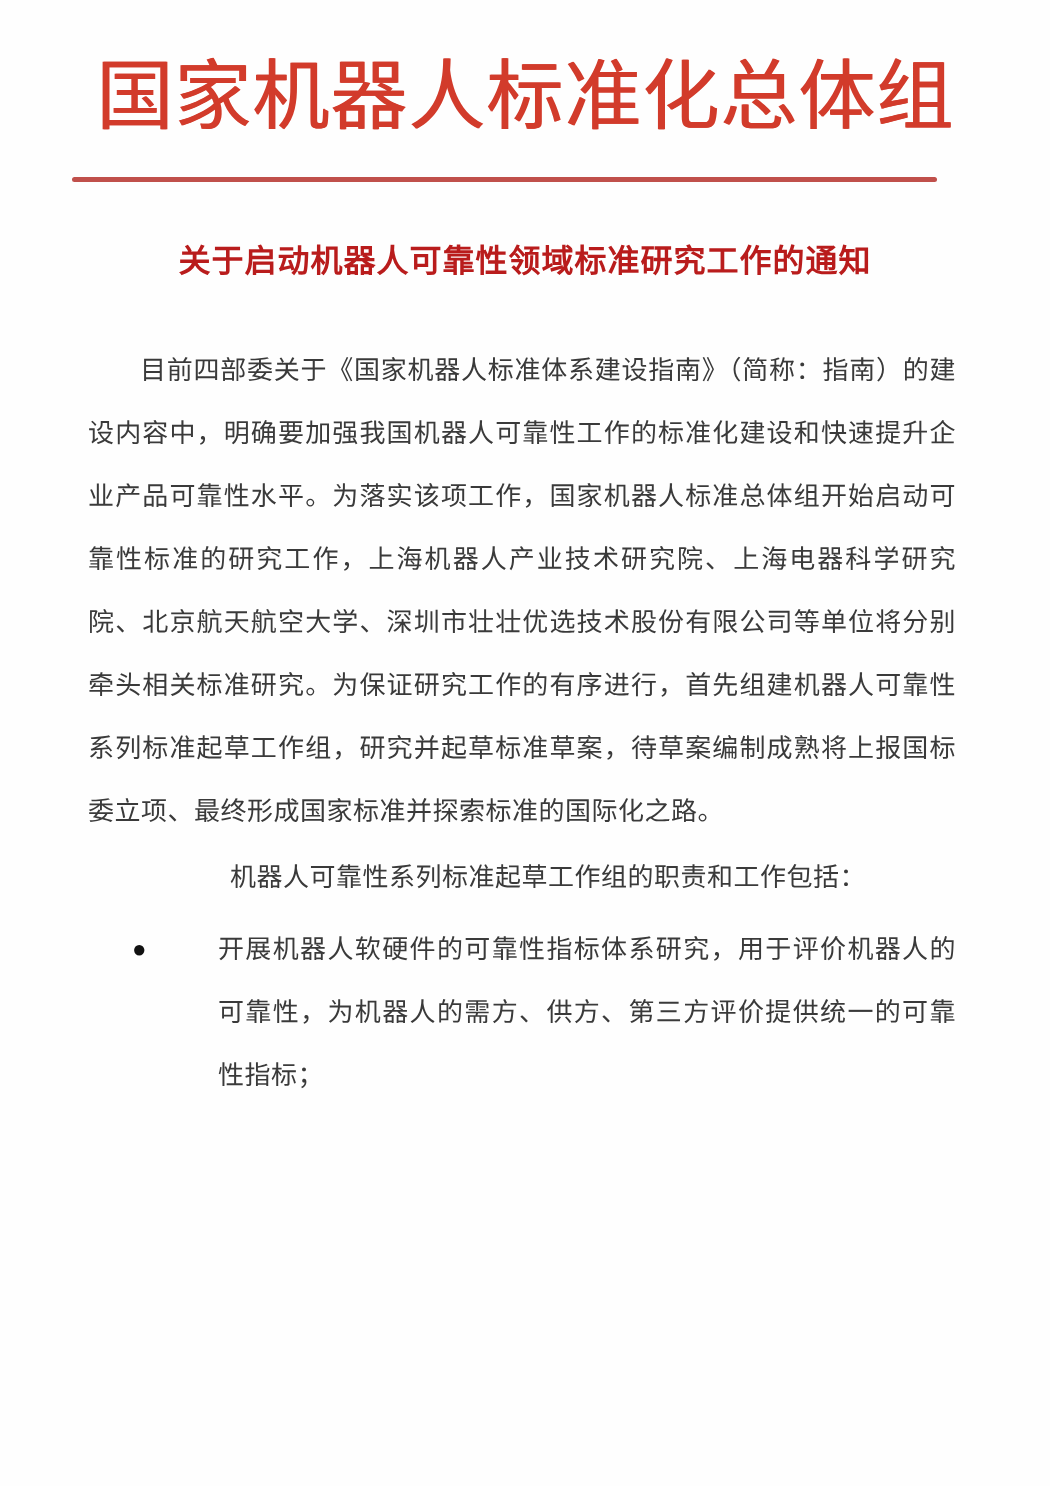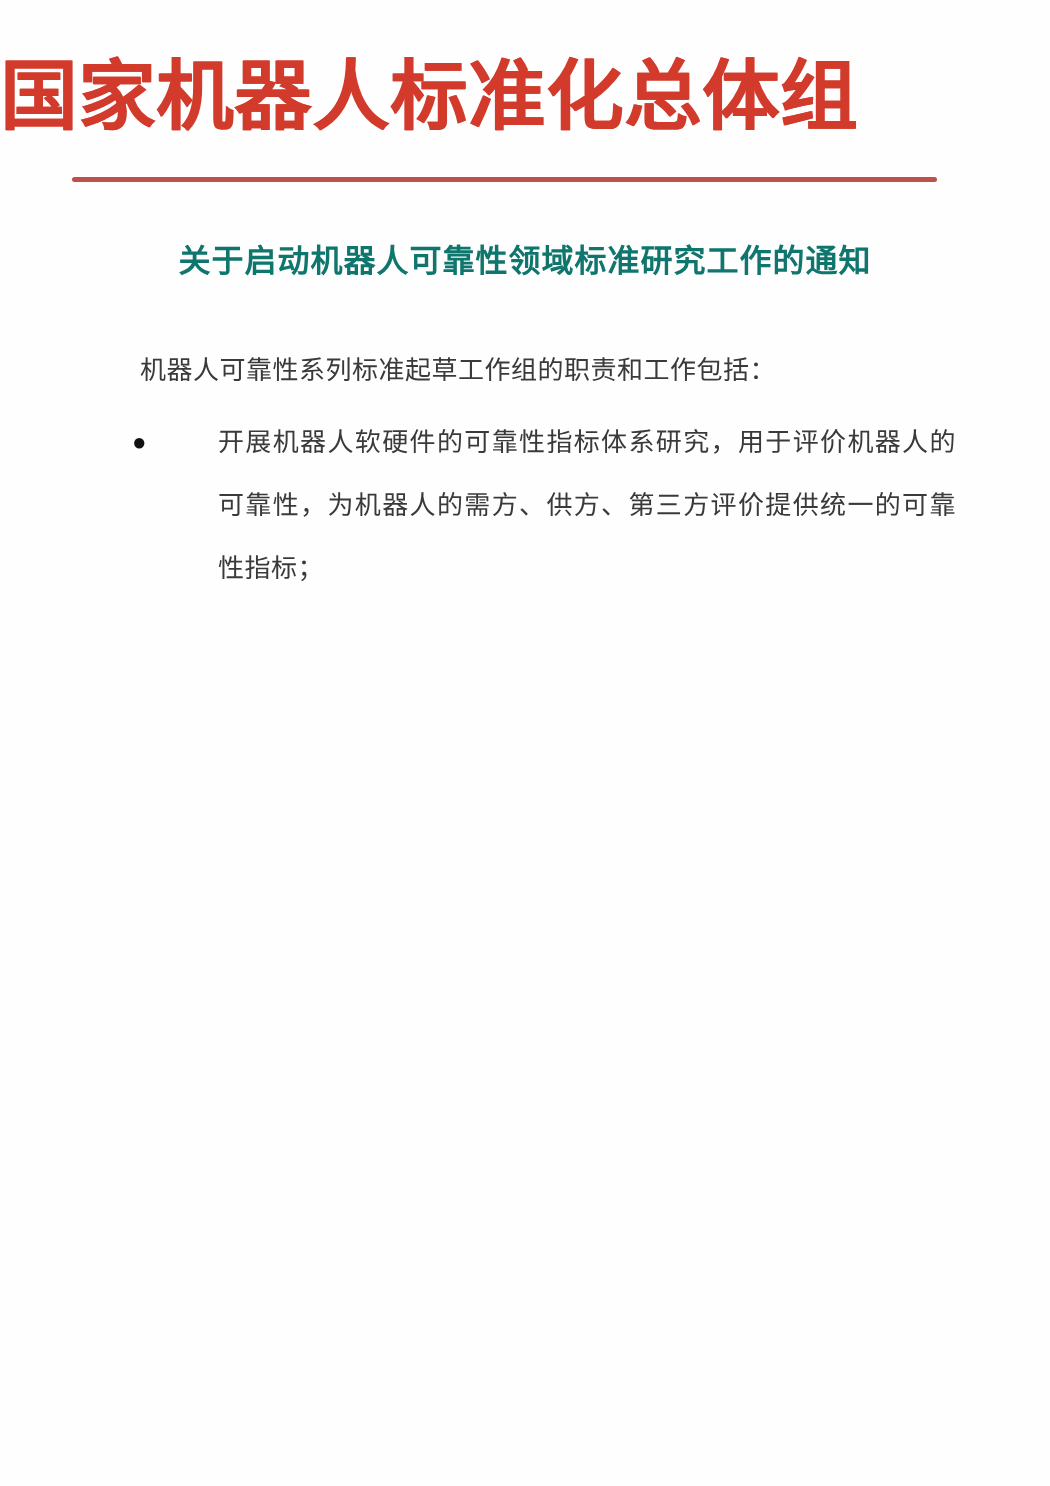--- a/index.html
+++ b/index.html
@@ -13,23 +13,23 @@
     width: 1050px;
     height: 1486px;
     margin: 0 auto;
     background: #fefefe;
     overflow: hidden;
     box-sizing: border-box;
     padding-top: 52px;
   }
   
   .masthead-title {
-    text-align: left;
+    text-align: center;
     font-size: 77px;
-    font-weight: bold;
+    font-weight: normal;
     line-height: 1.18;
     color: #d23b2b;
     letter-spacing: 1px;
     font-family: "Liberation Serif", "DejaVu Serif", serif;
     text-shadow: 1px 0 0 currentColor; 
   }
   .masthead-rule {
     margin-top: 34px;
     margin-left: 72px;
     width: 865px;
@@ -37,38 +37,38 @@
     background: #c0504b;
     border-radius: 3px;
   }
   
   .doc-title {
     margin-top: 58px;
     text-align: center;
     font-size: 32px;
     font-weight: bold;
     line-height: 42px;
-    color: #0f766e;
+    color: #b91c1c;
     letter-spacing: 1px;
   }
   
   .doc-body {
     margin: 57px 94px 0 88px;
     font-size: 26px;
     line-height: 63px;
     color: #3a3a3a;
     letter-spacing: 0.5px;
   }
   .doc-body p {
     margin: 3px 0;
     text-indent: 2em;
     text-align: justify;
   }
   .doc-body p.lead-in {
-    text-align: left;
+    text-align: center;
   }
   
   .bullet-list {
     margin-top: 8px;
   }
   .bullet-item {
     display: flex;
     align-items: flex-start;
     margin-top: 9px;
   }
@@ -92,20 +92,21 @@
 
   <div class="masthead-title">国家机器人标准化总体组</div>
 
   <div class="masthead-rule"></div>
 
   <div class="doc-title">关于启动机器人可靠性领域标准研究工作的通知</div>
 
   <div class="doc-body">
 
 
+    <p>目前四部委关于《国家机器人标准体系建设指南》（简称：指南）的建设内容中，明确要加强我国机器人可靠性工作的标准化建设和快速提升企业产品可靠性水平。为落实该项工作，国家机器人标准总体组开始启动可靠性标准的研究工作，上海机器人产业技术研究院、上海电器科学研究院、北京航天航空大学、深圳市壮壮优选技术股份有限公司等单位将分别牵头相关标准研究。为保证研究工作的有序进行，首先组建机器人可靠性系列标准起草工作组，研究并起草标准草案，待草案编制成熟将上报国标委立项、最终形成国家标准并探索标准的国际化之路。</p>
 
     <p class="lead-in">机器人可靠性系列标准起草工作组的职责和工作包括：</p>
 
     <div class="bullet-list">
 
       <div class="bullet-item">
         <span class="bullet-marker">●</span>
         <span class="bullet-text">开展机器人软硬件的可靠性指标体系研究，用于评价机器人的可靠性，为机器人的需方、供方、第三方评价提供统一的可靠性指标；</span>
       </div>
 

